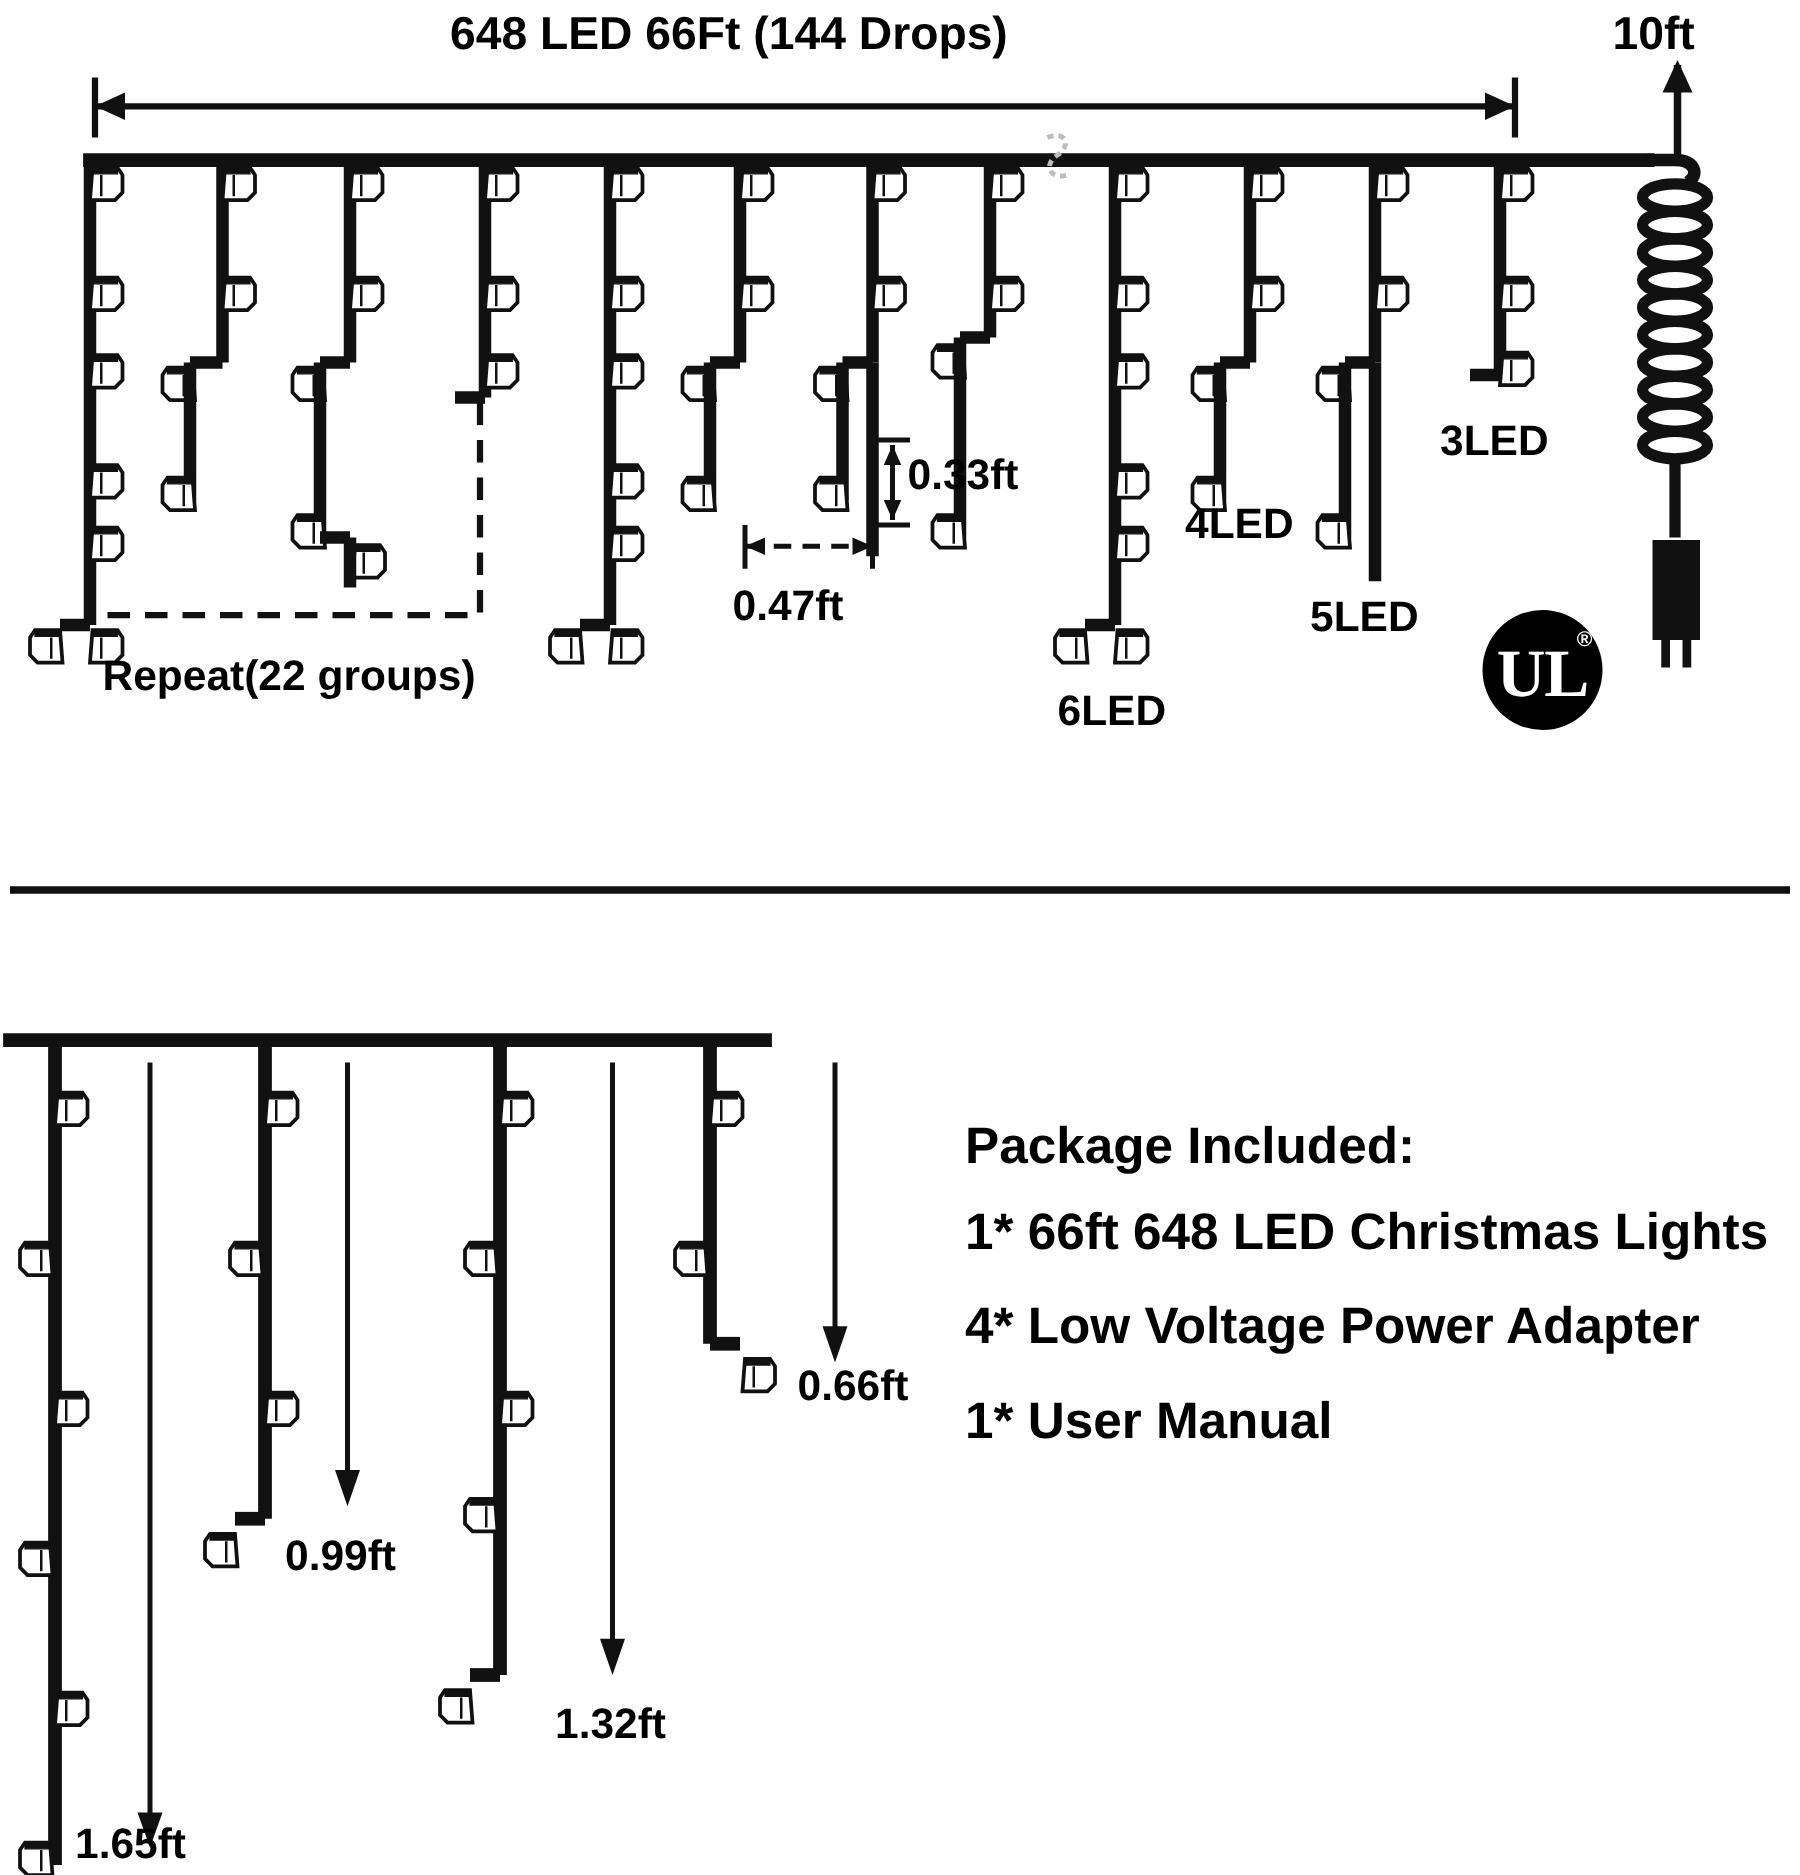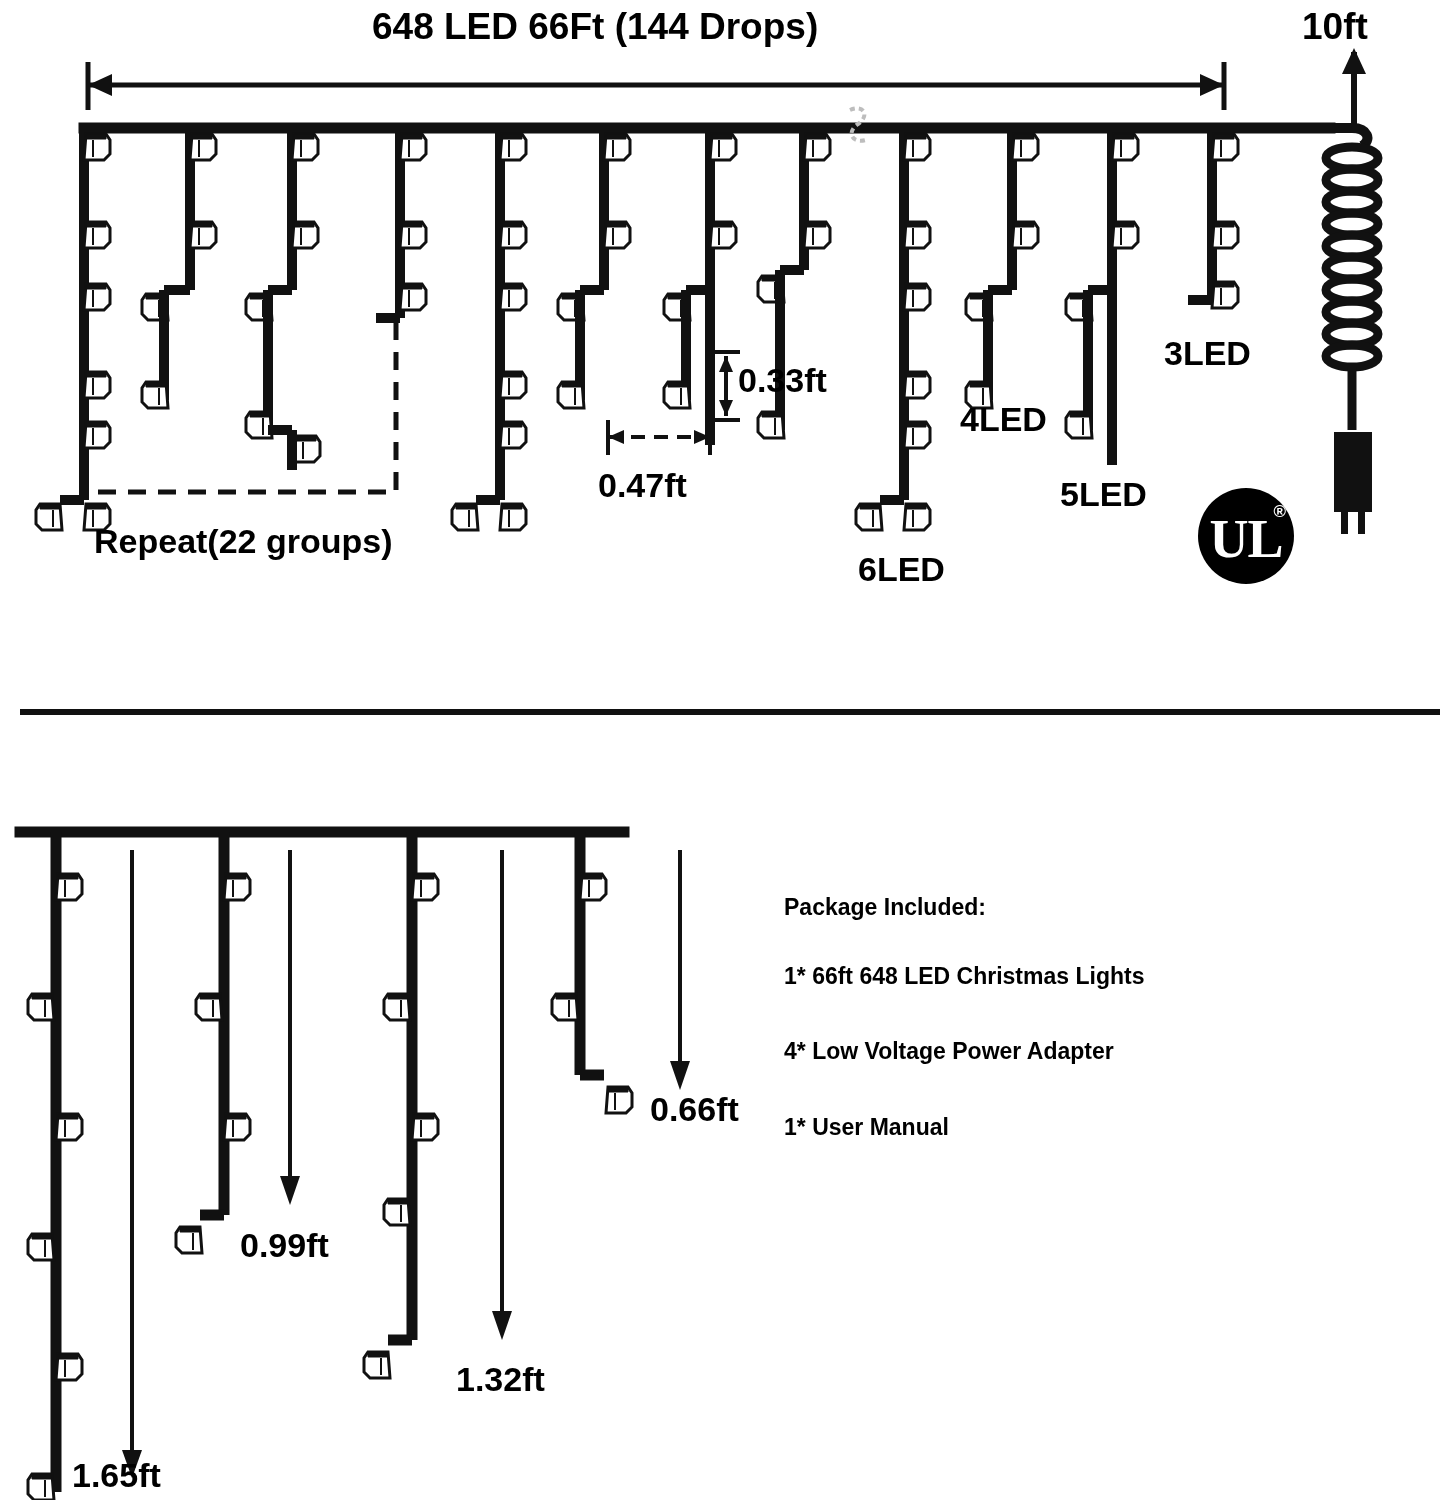--- a/index.html
+++ b/index.html
@@ -10,21 +10,21 @@
   body {
     width: 1440px;
     height: 1500px;
     position: relative;
     font-family: "Liberation Sans", sans-serif;
     color: #000000;
     overflow: hidden;
   }
   #root {
     position: absolute;
-    left: 12px; top: 0;
+    left: 0; top: 0;
     width: 1180px;
     height: 1500px;
   }
   svg.layer {
     position: absolute;
     left: 0; top: 0;
     width: 1440px;
     height: 1500px;
   }
   .lbl {
@@ -33,21 +33,21 @@
     font-weight: bold;
     color: #000;
     white-space: nowrap;
     line-height: 1;
   }
   .title-main {
     font-size: 37px;
     letter-spacing: 0px;
   }
   .t32 { font-size: 34px; }
-  .pkg { font-size: 23px; }
+  .pkg { font-size: 41px; }
   .ul-badge {
     position: absolute;
     width: 96px; height: 96px;
     border-radius: 50%;
     background: #000;
     color: #fff;
     font-family: "Liberation Serif", serif;
     font-weight: bold;
   }
   .ul-badge .ul-text {

